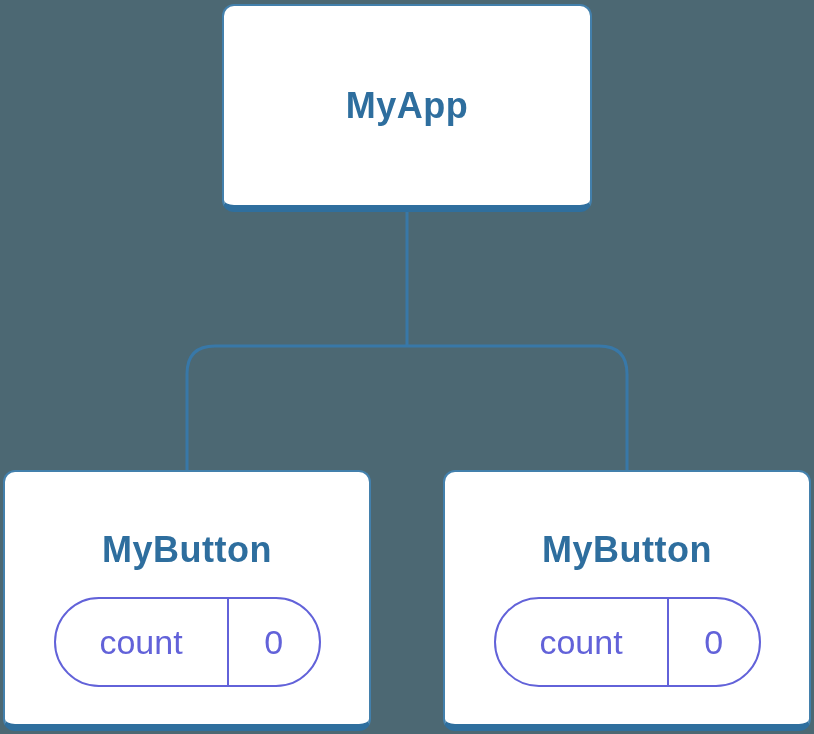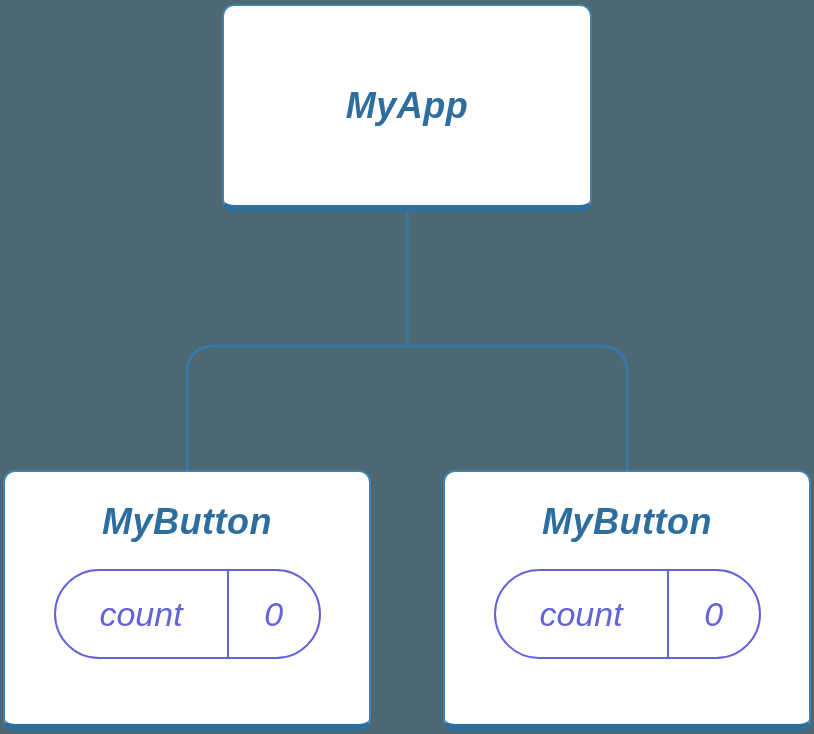--- a/index.html
+++ b/index.html
@@ -8,21 +8,20 @@
     background: #4C6873;
     font-family: "Liberation Sans", sans-serif;
   }
 
   .canvas {
     position: relative;
     width: 814px;
     height: 734px;
     background: var(--background, #4C6873);
     overflow: hidden;
-    font-style: italic;
   }
 
   .connectors {
     position: absolute;
     inset: 0;
     width: 814px;
     height: 734px;
   }
 
   .conn {
@@ -63,21 +62,21 @@
 
   .node-label {
     color: var(--node-label, #2E6E9E);
     font-size: 36px;
     font-weight: 700;
     letter-spacing: 0.5px;
     line-height: 1.2;
   }
 
   .node-child .node-label {
-    margin-top: 28px;
+    margin-top: 56px;
     text-align: center;
   }
 
   .state-pill {
     box-sizing: border-box;
     margin-top: 26px;
     width: 267px;
     height: 90px;
     border: 2.5px solid var(--state-accent, #6262D9);
     border-radius: 60px;

